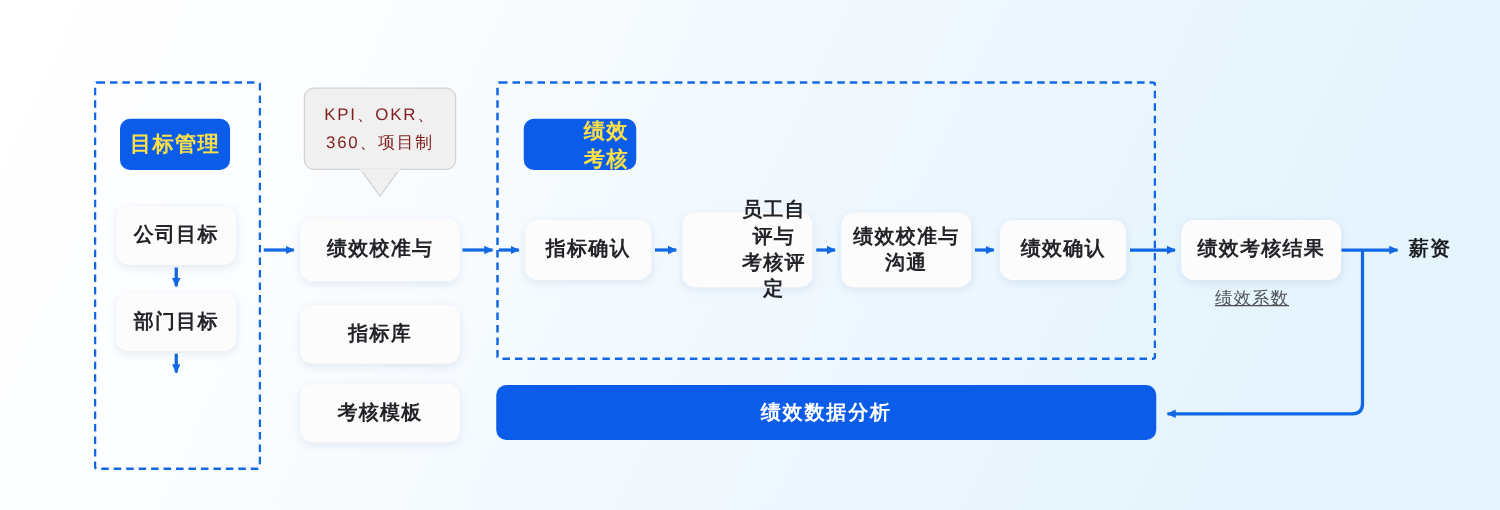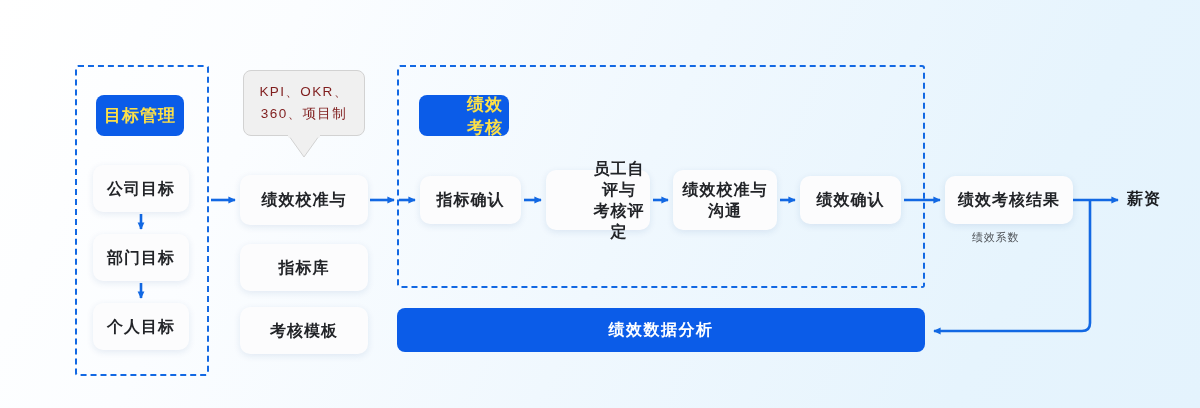--- a/index.html
+++ b/index.html
@@ -151,24 +151,25 @@
     font-weight: bold;
     letter-spacing: 1px;
   }
   #label-salary {
     left: 1127px; top: 189px;
     font-size: 16px;
     text-align: center;
   }
   #label-coefficient {
     left: 972px; top: 230px;
-    font-size: 11px;
+    font-size: 14px;
     font-weight: normal;
     color: #4d5156;
     letter-spacing: 0.8px;
+    text-decoration: underline;
   }
 </style>
 </head>
 <body>
 
 <div id="canvas">
 
   <svg id="wires" viewBox="0 0 1200 408" width="1200" height="408">
     <defs>
       <marker id="arw" markerWidth="8" markerHeight="8" refX="6.6" refY="4" orient="auto" markerUnits="userSpaceOnUse">
@@ -199,21 +200,20 @@
   </svg>
 
   <div id="group-goal" class="dashed-group"></div>
   <div id="group-perf" class="dashed-group"></div>
 
   <div id="chip-goal" class="section-chip">目标管理</div>
   <div id="chip-perf" class="section-chip">绩效考核</div>
 
   <div id="node-company" class="node">公司目标</div>
   <div id="node-dept" class="node">部门目标</div>
-  <div id="node-personal" class="node">个人目标</div>
 
   <div id="callout">KPI、OKR、
 360、项目制</div>
   <svg id="callout-tail" viewBox="0 0 32 24" width="32" height="24">
     <path d="M1,1 L31,1 L16,22 Z" fill="#f0f0f0" stroke="#d2d2d2" stroke-width="1"></path>
     <path d="M0,1 L32,1" stroke="#f0f0f0" stroke-width="3"></path>
   </svg>
 
   <div id="node-create" class="node">绩效校准与</div>
   <div id="node-indexlib" class="node">指标库</div>

